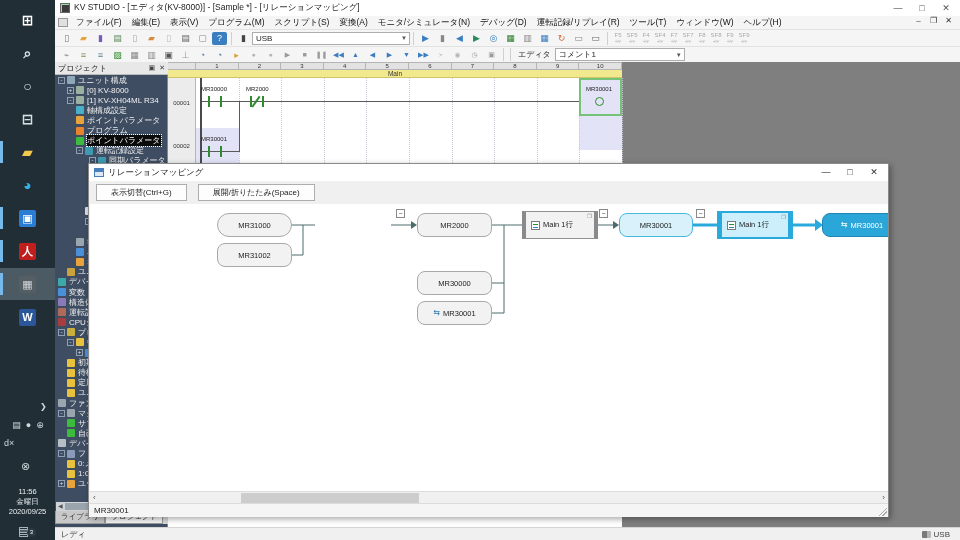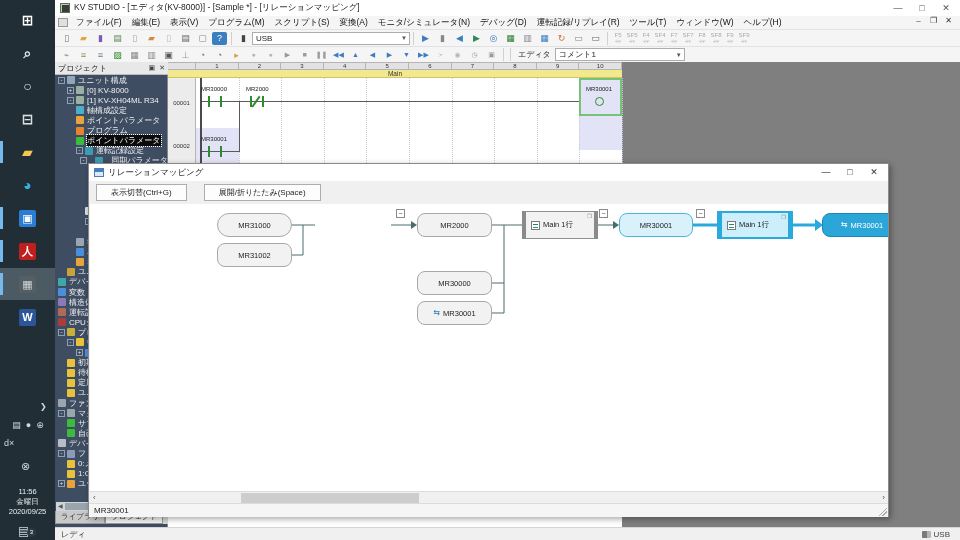--- a/index.html
+++ b/index.html
@@ -75,21 +75,21 @@
   #statusbar { left:0; top:527px; width:905px; height:13px; background:#f0f0f0; border-top:1px solid #d5d5d5; font-size:8px; color:#333; display:flex; align-items:center; }
   #statusbar .ready { padding-left:6px; }
   #statusbar .usb { margin-left:auto; padding-right:10px; display:flex; align-items:center; gap:3px; color:#444; }
   .usbicon { width:9px; height:7px; background:linear-gradient(90deg,#7a7a7a 55%, #b5b5b5 55%); border-radius:1px; }
 
   
   #dialog { left:88px; top:163px; width:801px; height:354px; background:#f0f0f0; border:1px solid #8a8a8a; box-shadow:2px 2px 6px rgba(0,0,0,.35); z-index:40; }
   #dlg-title { position:absolute; left:0; top:0; width:100%; height:17px; background:#ffffff; display:flex; align-items:center; font-size:8.5px; color:#222; }
   #dlg-title .dicon { width:10px; height:9px; margin:0 4px 0 5px; border:1px solid #4a7ebb; background:linear-gradient(180deg,#4a7ebb 3px,#dce9f7 3px); }
   #dlg-title .wctl span { color:#333; }
-  #dlg-toolbar { position:absolute; left:0; top:17px; width:100%; height:23px; background:#f0f0f0; display:flex; align-items:center; gap:17px; padding-left:7px; }
+  #dlg-toolbar { position:absolute; left:0; top:17px; width:100%; height:23px; background:#f0f0f0; display:flex; align-items:center; gap:11px; padding-left:7px; }
   .dbtn { height:17px; background:#fdfdfd; border:1px solid #adadad; font-size:8px; color:#222; display:flex; align-items:center; padding:0 14px; cursor:pointer; }
   #canvas { position:absolute; left:1px; top:40px; width:798px; height:287px; background:#fff; overflow:hidden; }
   svg.links { position:absolute; left:0; top:0; }
   .node { position:absolute; height:24px; background:#f2f2f2; border:1px solid #a8a8a8; border-radius:8px; display:flex; align-items:center; justify-content:center; font-size:7.5px; color:#222; gap:3px; cursor:pointer; }
   .node.prog { height:28px; border-radius:0; border:1px solid #909090; border-left:4px solid #8a8a8a; border-right:4px solid #8a8a8a; justify-content:flex-start; padding-left:5px; }
   .node.prog .corner { position:absolute; right:2px; top:1px; font-size:5.5px; color:#888; }
   .node.lb { background:#d8f1fb; border-color:#49b8dd; }
   .node.hlprog { background:#cdeffb; border:2px solid #29a9dc; border-left:5px solid #29a9dc; border-right:5px solid #29a9dc; }
   .node.seln { background:#2ba6d9; border-color:#1d86b5; color:#fff; }
   .ladico { width:9px; height:9px; border:1px solid #7a7a7a; background:#fff; position:relative; flex:none; }
@@ -382,21 +382,21 @@
           </div>
           <div class="titem sel" style="padding-left: 21px;">
             <span class="ticon" style="background: rgb(61, 187, 61);"></span>
             <span class="lbl">ポイントパラメータ</span>
           </div>
           <div class="titem" style="padding-left: 21px;">
             <span class="exp">-</span>
             <span class="ticon" style="background: rgb(61, 154, 176);"></span>
             <span class="lbl">運転記録設定</span>
           </div>
-          <div class="titem" style="padding-left: 25px; justify-content: space-between;">
+          <div class="titem" style="padding-left: 34px;">
             <span class="exp">-</span>
             <span class="ticon" style="background: rgb(61, 154, 176);"></span>
             <span class="lbl">同期パラメータ</span>
           </div>
           <div class="titem" style="padding-left: 39px;">
             <span class="ticon" style="background: rgb(74, 144, 217);"></span>
             <span class="lbl">軸1:</span>
           </div>
           <div class="titem" style="padding-left: 39px;">
             <span class="ticon" style="background: rgb(74, 144, 217);"></span>

